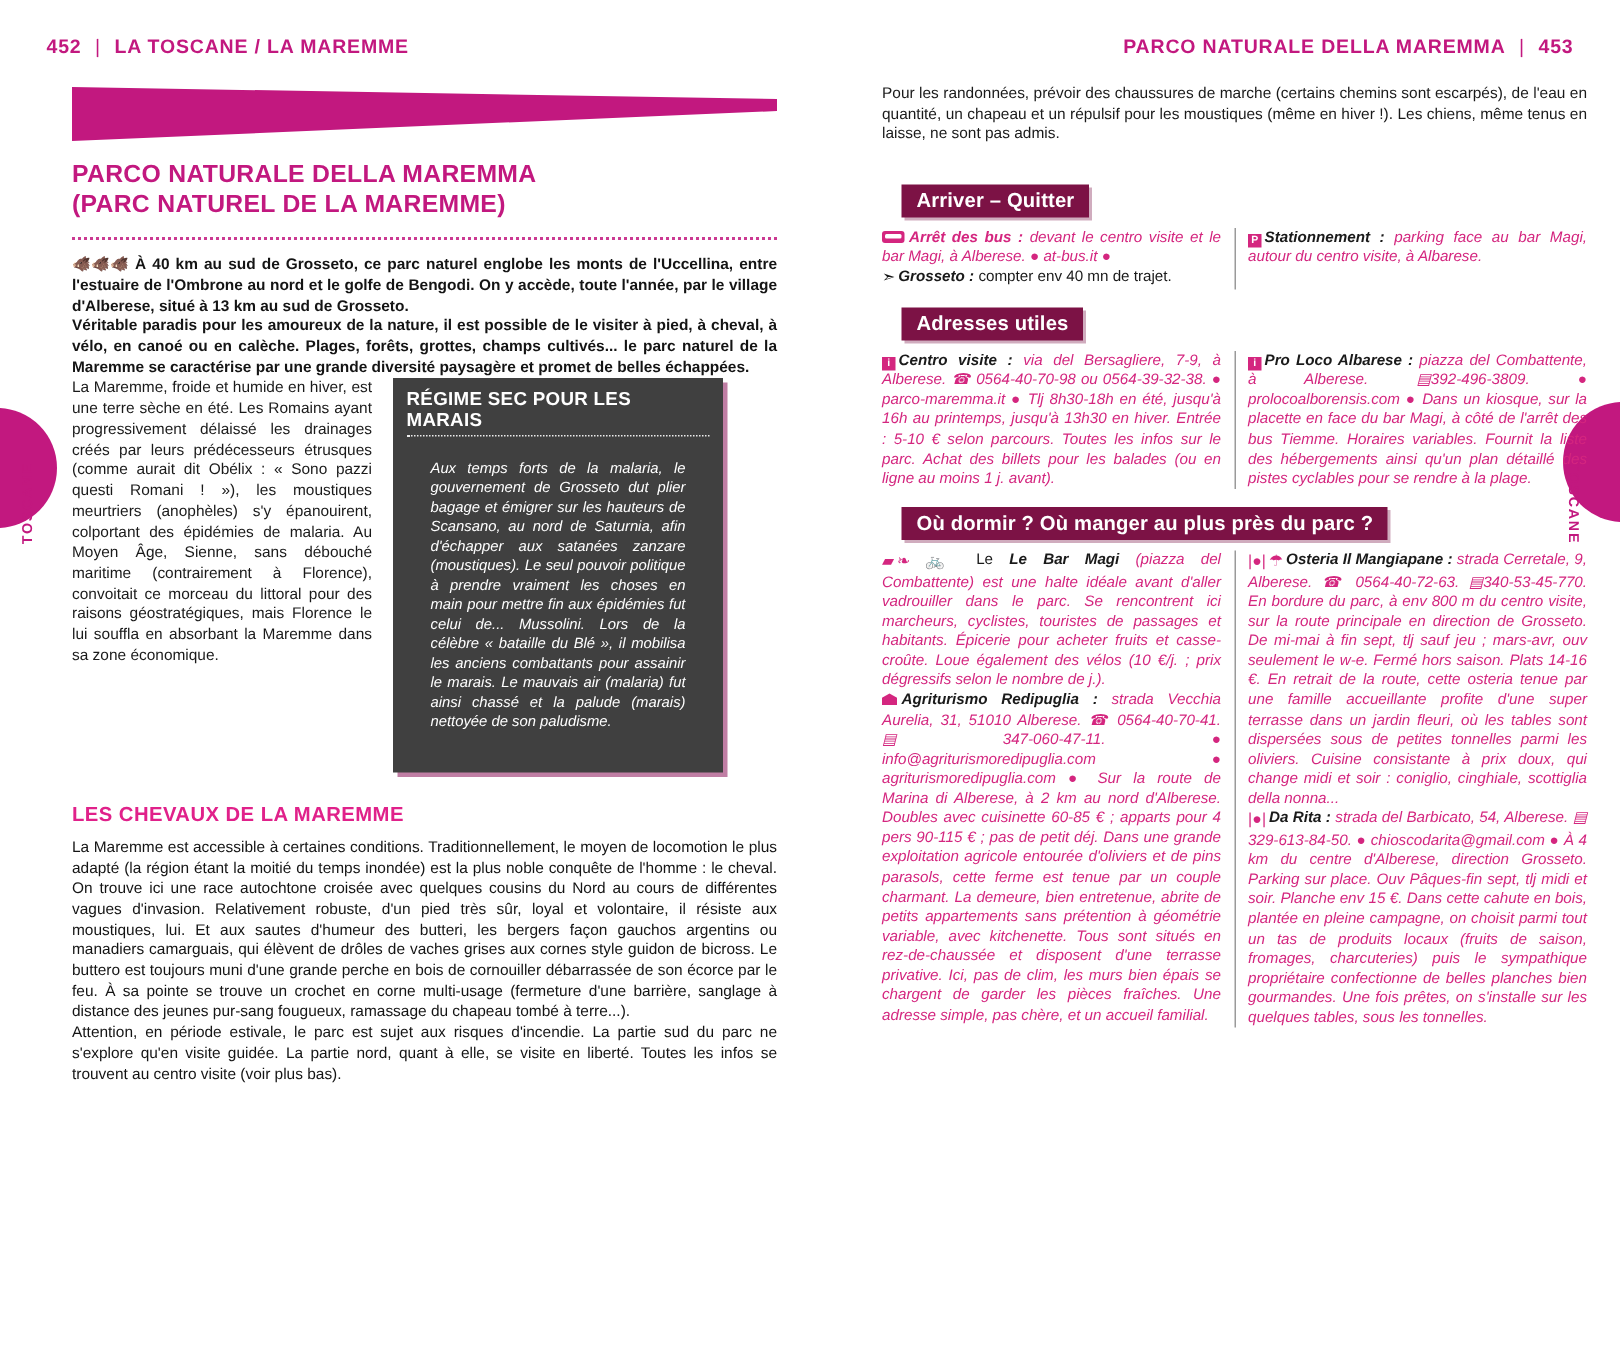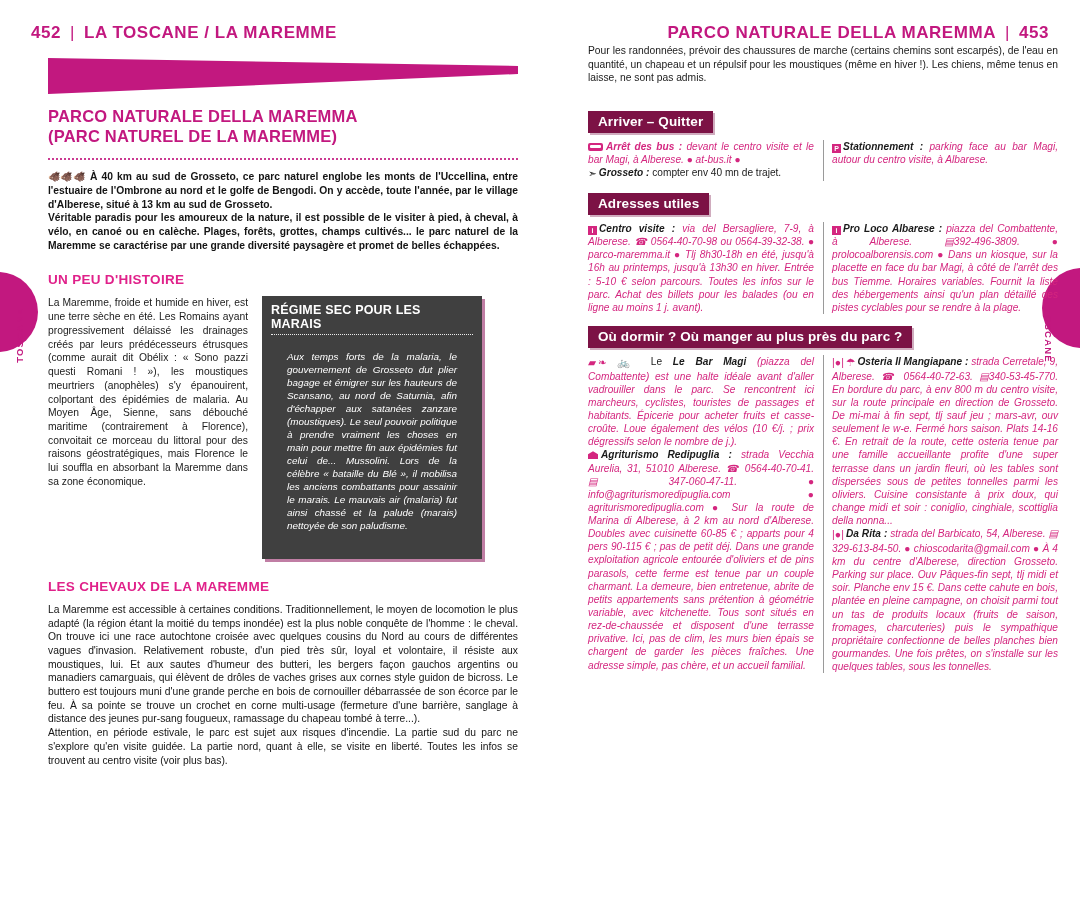--- a/index.html
+++ b/index.html
@@ -18,21 +18,21 @@
   .tab-blob.left{left:-42px;top:272px;width:80px;height:80px;}
   .tab-blob.right{right:-42px;top:268px;width:80px;height:80px;}
   .tab-text{
     position:absolute;color:#c2187f;font-weight:bold;font-size:9.5px;
     letter-spacing:1.2px;
   }
   .tab-text.left{left:19px;top:330px;transform:translateX(-50%) rotate(-90deg);transform-origin:center center;}
   .tab-text.right{right:4px;top:330px;transform:rotate(90deg);transform-origin:center center;}
 
   
-  .runhead{position:absolute;font-size:17px;font-weight:bold;color:#c2187f;letter-spacing:.55px;text-align:center;}
+  .runhead{position:absolute;font-size:13px;font-weight:bold;color:#c2187f;letter-spacing:.55px;text-align:center;}
   .runhead .sep{display:inline-block;padding:0 9px;color:#c2187f;font-weight:normal;}
   .runhead.left{left:31px;top:23px;}
   .runhead.right{right:31px;top:23px;}
 
   
   .col-left{position:absolute;left:48px;top:58px;width:470px;}
 
   .wedge{
     width:470px;height:36px;background:#c2187f;
     clip-path:polygon(0 0, 100% 8px, 100% 16px, 0 100%);
@@ -69,27 +69,27 @@
   .encadre-inner{padding:7px 9px 10px 9px;}
   .encadre h3{
     margin:0 0 3px 0;font-size:12.5px;font-weight:bold;letter-spacing:.2px;color:#fff;
   }
   .encadre .rule{border-top:1.5px dotted #ffffff;margin:3px 0 5px 0;height:0;opacity:.9;}
   .encadre p{
     margin:16px;font-size:9.9px;line-height:1.31;font-style:italic;text-align:justify;color:#fff;
   }
 
   
-  .col-right{position:absolute;left:588px;top:44px;width:470px;}
+  .col-right{position:absolute;left:588px;top:56px;width:470px;}
   .lead{font-size:10.3px;line-height:1.33;text-align:justify;margin:0 0 14px 0;}
 
   .bandeau{
     display:inline-block;background:#7c1245;color:#ffffff;
     font-size:13.5px;font-weight:bold;padding:3px 10px 4px 10px;
-    margin:12px 0 7px 0;letter-spacing:.1px;
+    margin:12px 0 7px 13px;letter-spacing:.1px;
     box-shadow:2px 2px 0 rgba(120,16,70,.35);
   }
 
   .twocol{
     column-count:2;column-gap:18px;column-rule:1px solid #9a9a9a;
     font-size:10.15px;line-height:1.295;text-align:justify;
   }
   .twocol p{margin:0;}
   .twocol .entry{break-inside:auto;}
   .bi{font-weight:bold;font-style:italic;}
@@ -143,21 +143,20 @@
     </h1>
 
     <div class="dotrule"></div>
 
     <p class="body intro">
       <span class="boar">🐗🐗🐗</span>
       <span>À 40 km au sud de Grosseto, ce parc naturel englobe les monts de l'Uccellina, entre l'estuaire de l'Ombrone au nord et le golfe de Bengodi. On y accède, toute l'année, par le village d'Alberese, situé à 13 km au sud de Grosseto.</span>
     </p>
     <p class="body intro">Véritable paradis pour les amoureux de la nature, il est possible de le visiter à pied, à cheval, à vélo, en canoé ou en calèche. Plages, forêts, grottes, champs cultivés... le parc naturel de la Maremme se caractérise par une grande diversité paysagère et promet de belles échappées.</p>
 
-    <h2 class="sec">UN PEU D'HISTOIRE</h2>
 
     <div class="hist-wrap">
       <div class="hist-col">
         <p>La Maremme, froide et humide en hiver, est une terre sèche en été. Les Romains ayant progressivement délaissé les drainages créés par leurs prédécesseurs étrusques (comme aurait dit Obélix : « Sono pazzi questi Romani ! »), les moustiques meurtriers (anophèles) s'y épanouirent, colportant des épidémies de malaria. Au Moyen Âge, Sienne, sans débouché maritime (contrairement à Florence), convoitait ce morceau du littoral pour des raisons géostratégiques, mais Florence le lui souffla en absorbant la Maremme dans sa zone économique.</p>
       </div>
       <div class="encadre">
         <div class="encadre-inner">
           <h3>RÉGIME SEC POUR LES MARAIS</h3>
           <div class="rule"></div>
           <p>Aux temps forts de la malaria, le gouvernement de Grosseto dut plier bagage et émigrer sur les hauteurs de Scansano, au nord de Saturnia, afin d'échapper aux satanées zanzare (moustiques). Le seul pouvoir politique à prendre vraiment les choses en main pour mettre fin aux épidémies fut celui de... Mussolini. Lors de la célèbre « bataille du Blé », il mobilisa les anciens combattants pour assainir le marais. Le mauvais air (malaria) fut ainsi chassé et la palude (marais) nettoyée de son paludisme.</p>

